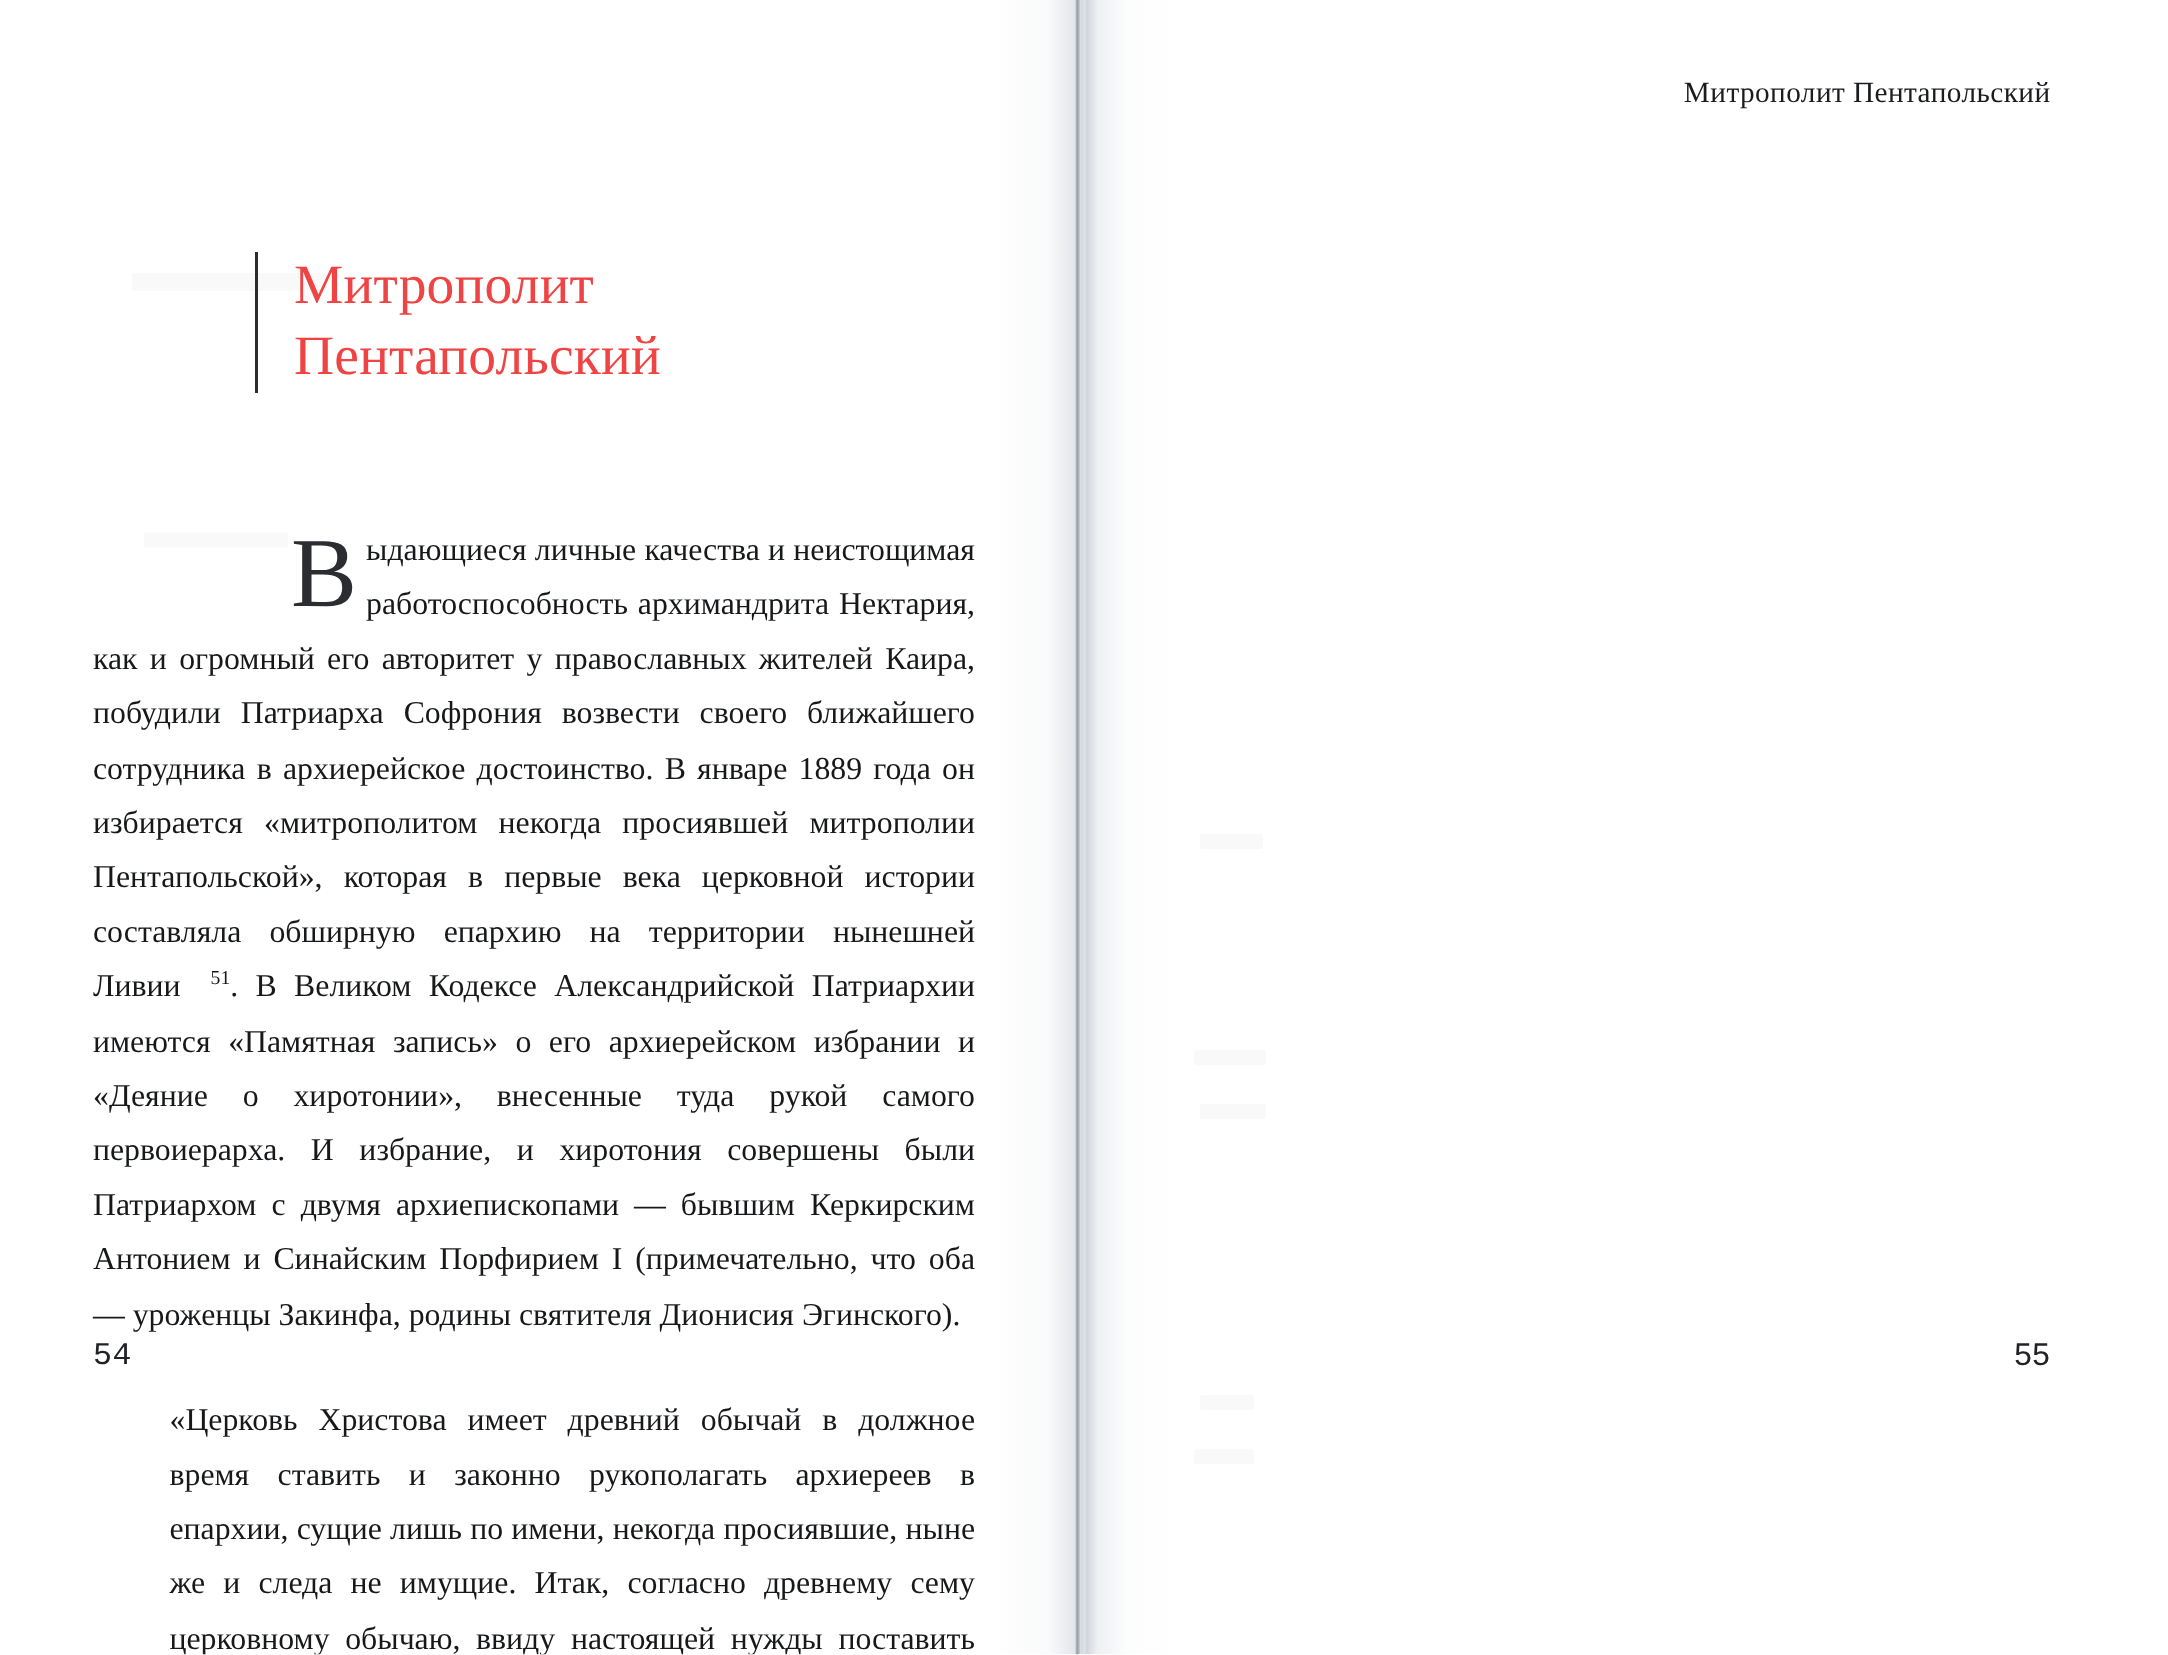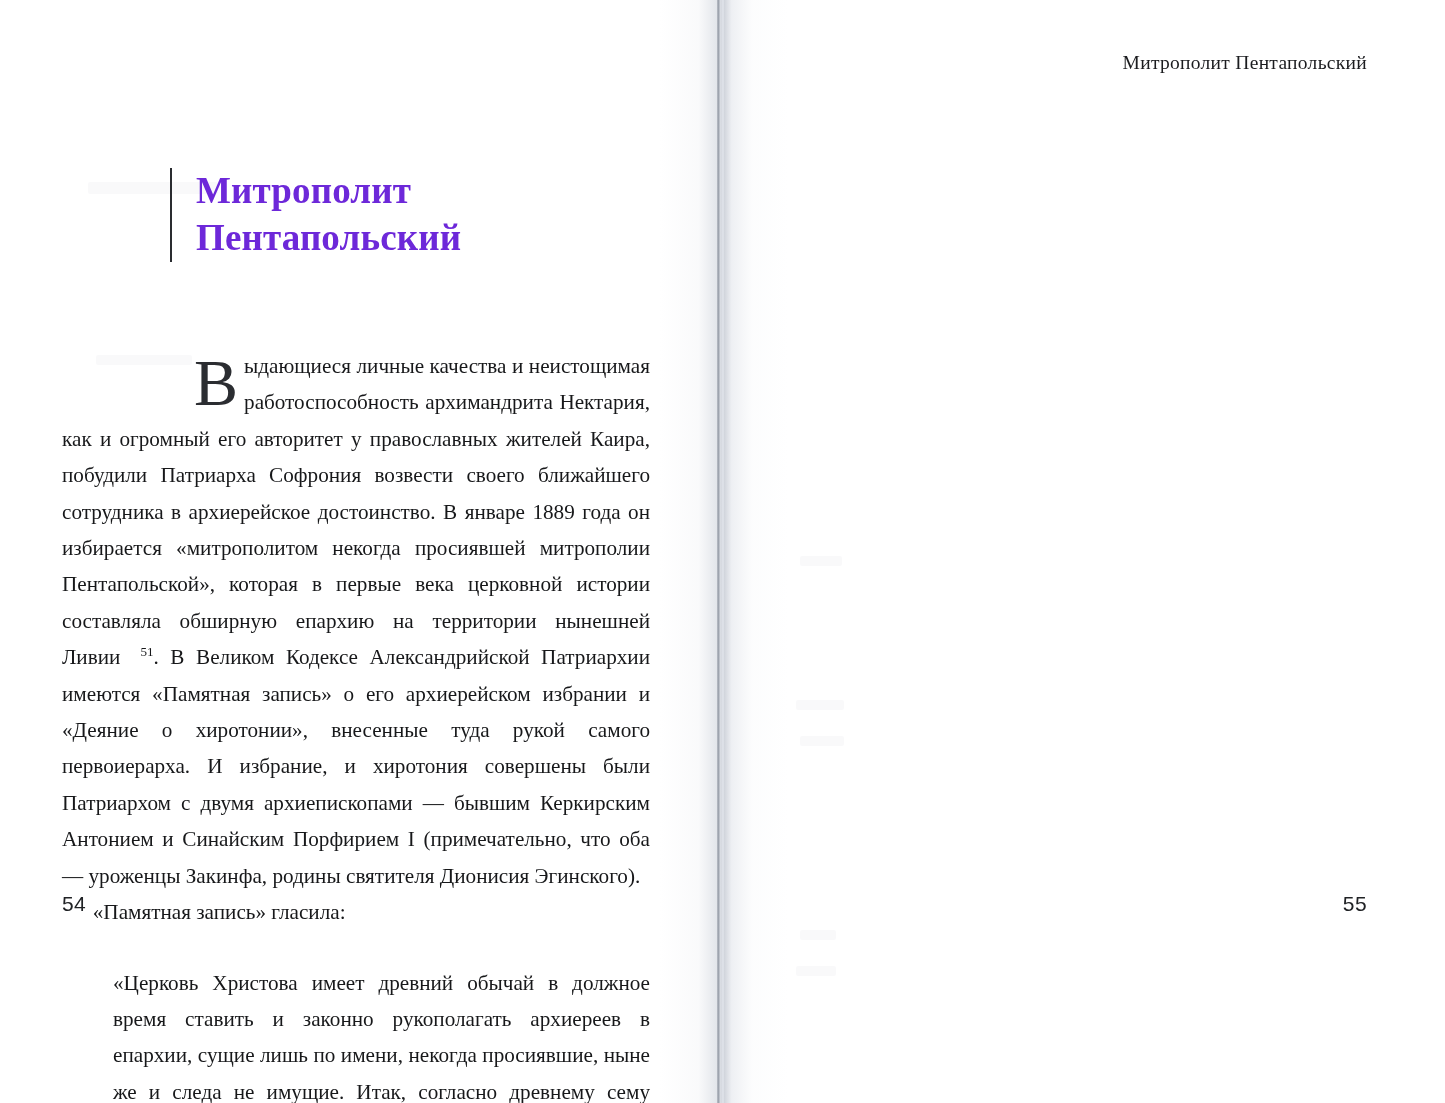--- a/index.html
+++ b/index.html
@@ -77,23 +77,23 @@
   }
   .title-rule {
     width: 2px;
     background: #2a2c30;
     margin-right: 24px;
     align-self: stretch;
   }
   .chapter-title {
     font-size: 37px;
     line-height: 1.27;
-    font-weight: 700;
+    font-weight: 400;
     letter-spacing: 0.004em;
-    color: #6d28d9;
+    color: #ef4444;
     white-space: pre-line;
   }
 
   
   .col-body {
     position: absolute;
     font-size: 21.2px;
     line-height: 36.4px;
     text-align: justify;
     text-justify: inter-word;
@@ -138,21 +138,21 @@
 
   
   .folio {
     position: absolute;
     bottom: 38px;
     font-family: "Liberation Sans", "DejaVu Sans", sans-serif;
     font-size: 21px;
     color: #202225;
     letter-spacing: 0.02em;
   }
-  .folio-left  { left: 62px; }
+  .folio-left  { left: 62px; font-family: Liberation Mono, monospace; }
   .folio-right { right: 78px; margin-top: 12px; }
 
   
   .scan-ghost {
     position: absolute;
     pointer-events: none;
     background: rgba(120,126,138,0.045);
     border-radius: 2px;
   }
 </style>
@@ -178,21 +178,20 @@
     <div class="chapter-title-wrap">
       <div class="title-rule"></div>
       <div class="chapter-title">Митрополит
 Пентапольский</div>
     </div>
 
     <div class="col-body left-body">
 
       <p class="dropcap-para"><span class="dropcap">В</span><span>ыдающиеся личные качества и неистощимая работоспособность архимандрита Нектария, как и огромный его авторитет у православных жителей Каира, побудили Патриарха Софрония возвести своего ближайшего сотрудника в архиерейское достоинство. В январе 1889 года он избирается «митрополитом некогда просиявшей митрополии Пентапольской», которая в первые века церковной истории составляла обширную епархию на территории нынешней Ливии</span><sup class="fn">51</sup><span>. В Великом Кодексе Александрийской Патриархии имеются «Памятная запись» о его архиерейском избрании и «Деяние о хиротонии», внесенные туда рукой самого первоиерарха. И избрание, и хиротония совершены были Патриархом с двумя архиепископами — бывшим Керкирским Антонием и Синайским Порфирием I (примечательно, что оба — уроженцы Закинфа, родины святителя Дионисия Эгинского).</span></p>
 
-      <p class="p-indent">«Памятная запись» гласила:</p>
 
       <div class="spacer-md"></div>
 
       <div class="quote-block">
         <p>«Церковь Христова имеет древний обычай в должное время ставить и законно рукополагать архиереев в епархии, сущие лишь по имени, некогда просиявшие, ныне же  и следа не имущие. Итак, согласно древнему сему церковному обычаю, ввиду настоящей нужды поставить архиерея для митрополии Пентапольской, сущей лишь по имени, некогда</p>
       </div>
 
     </div>
 
     <div class="folio folio-left">54</div>

